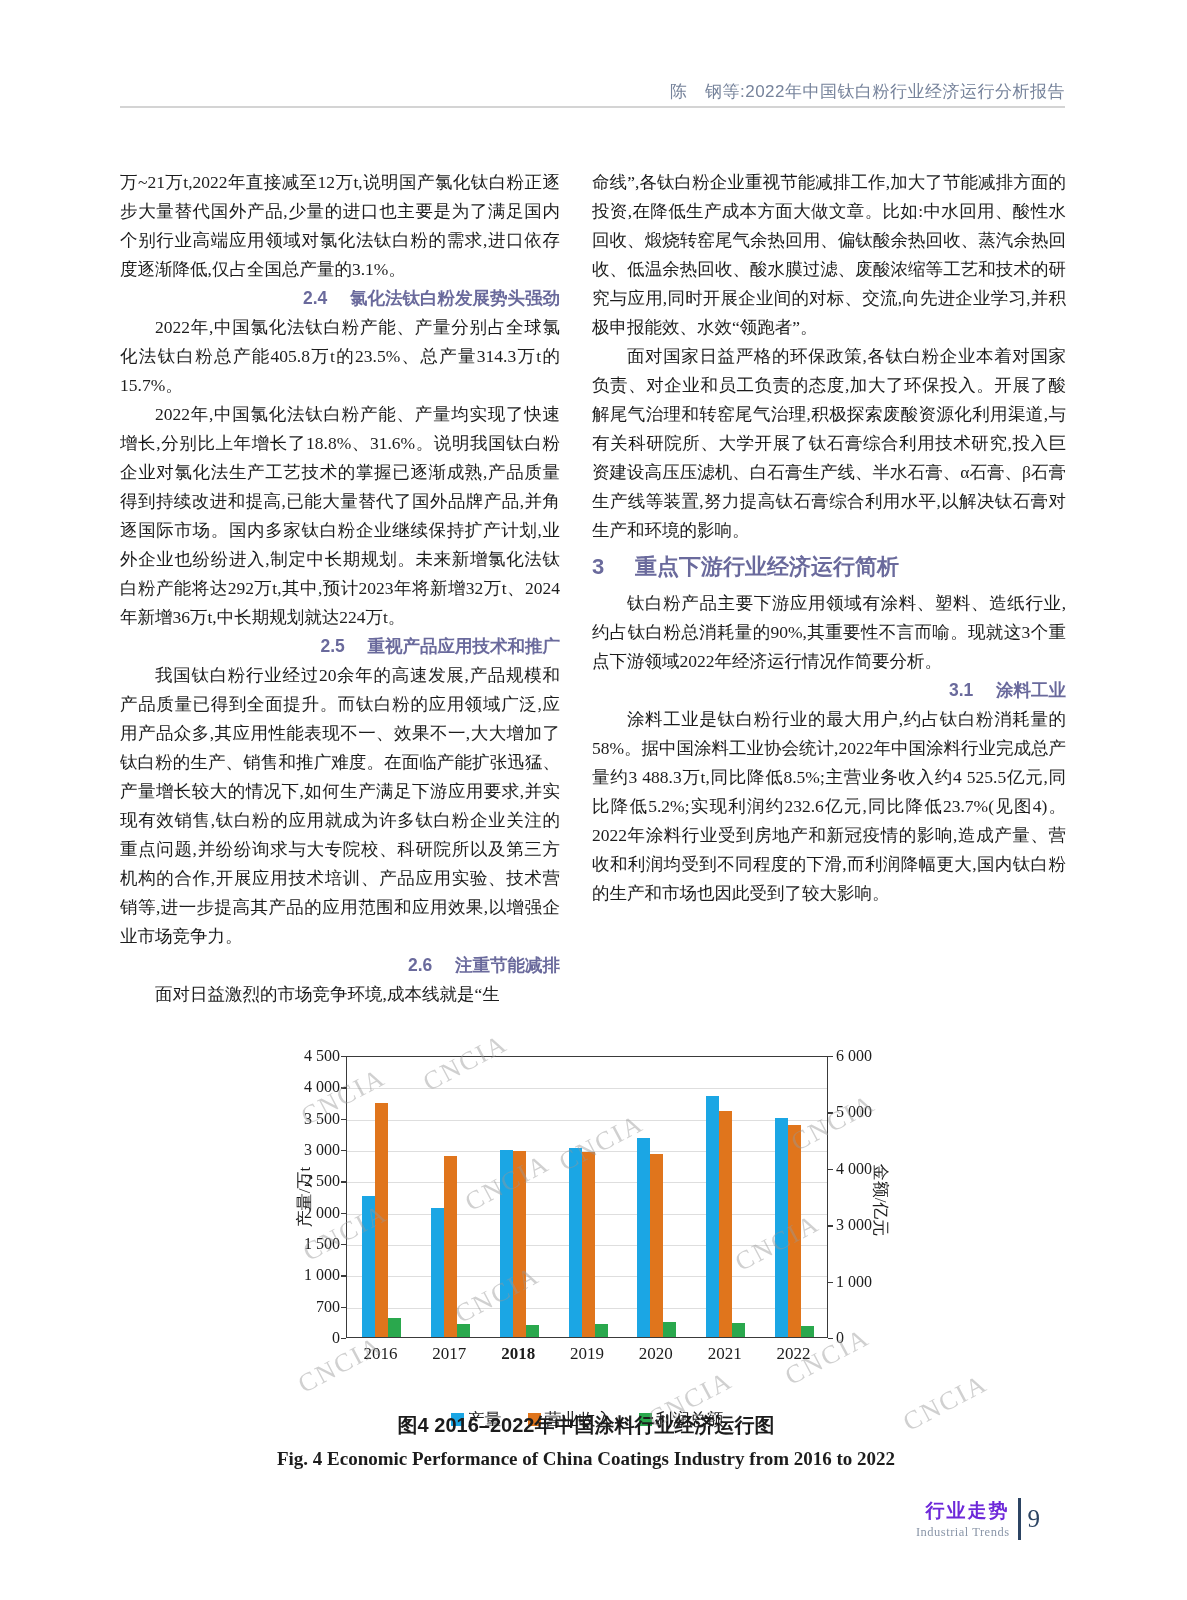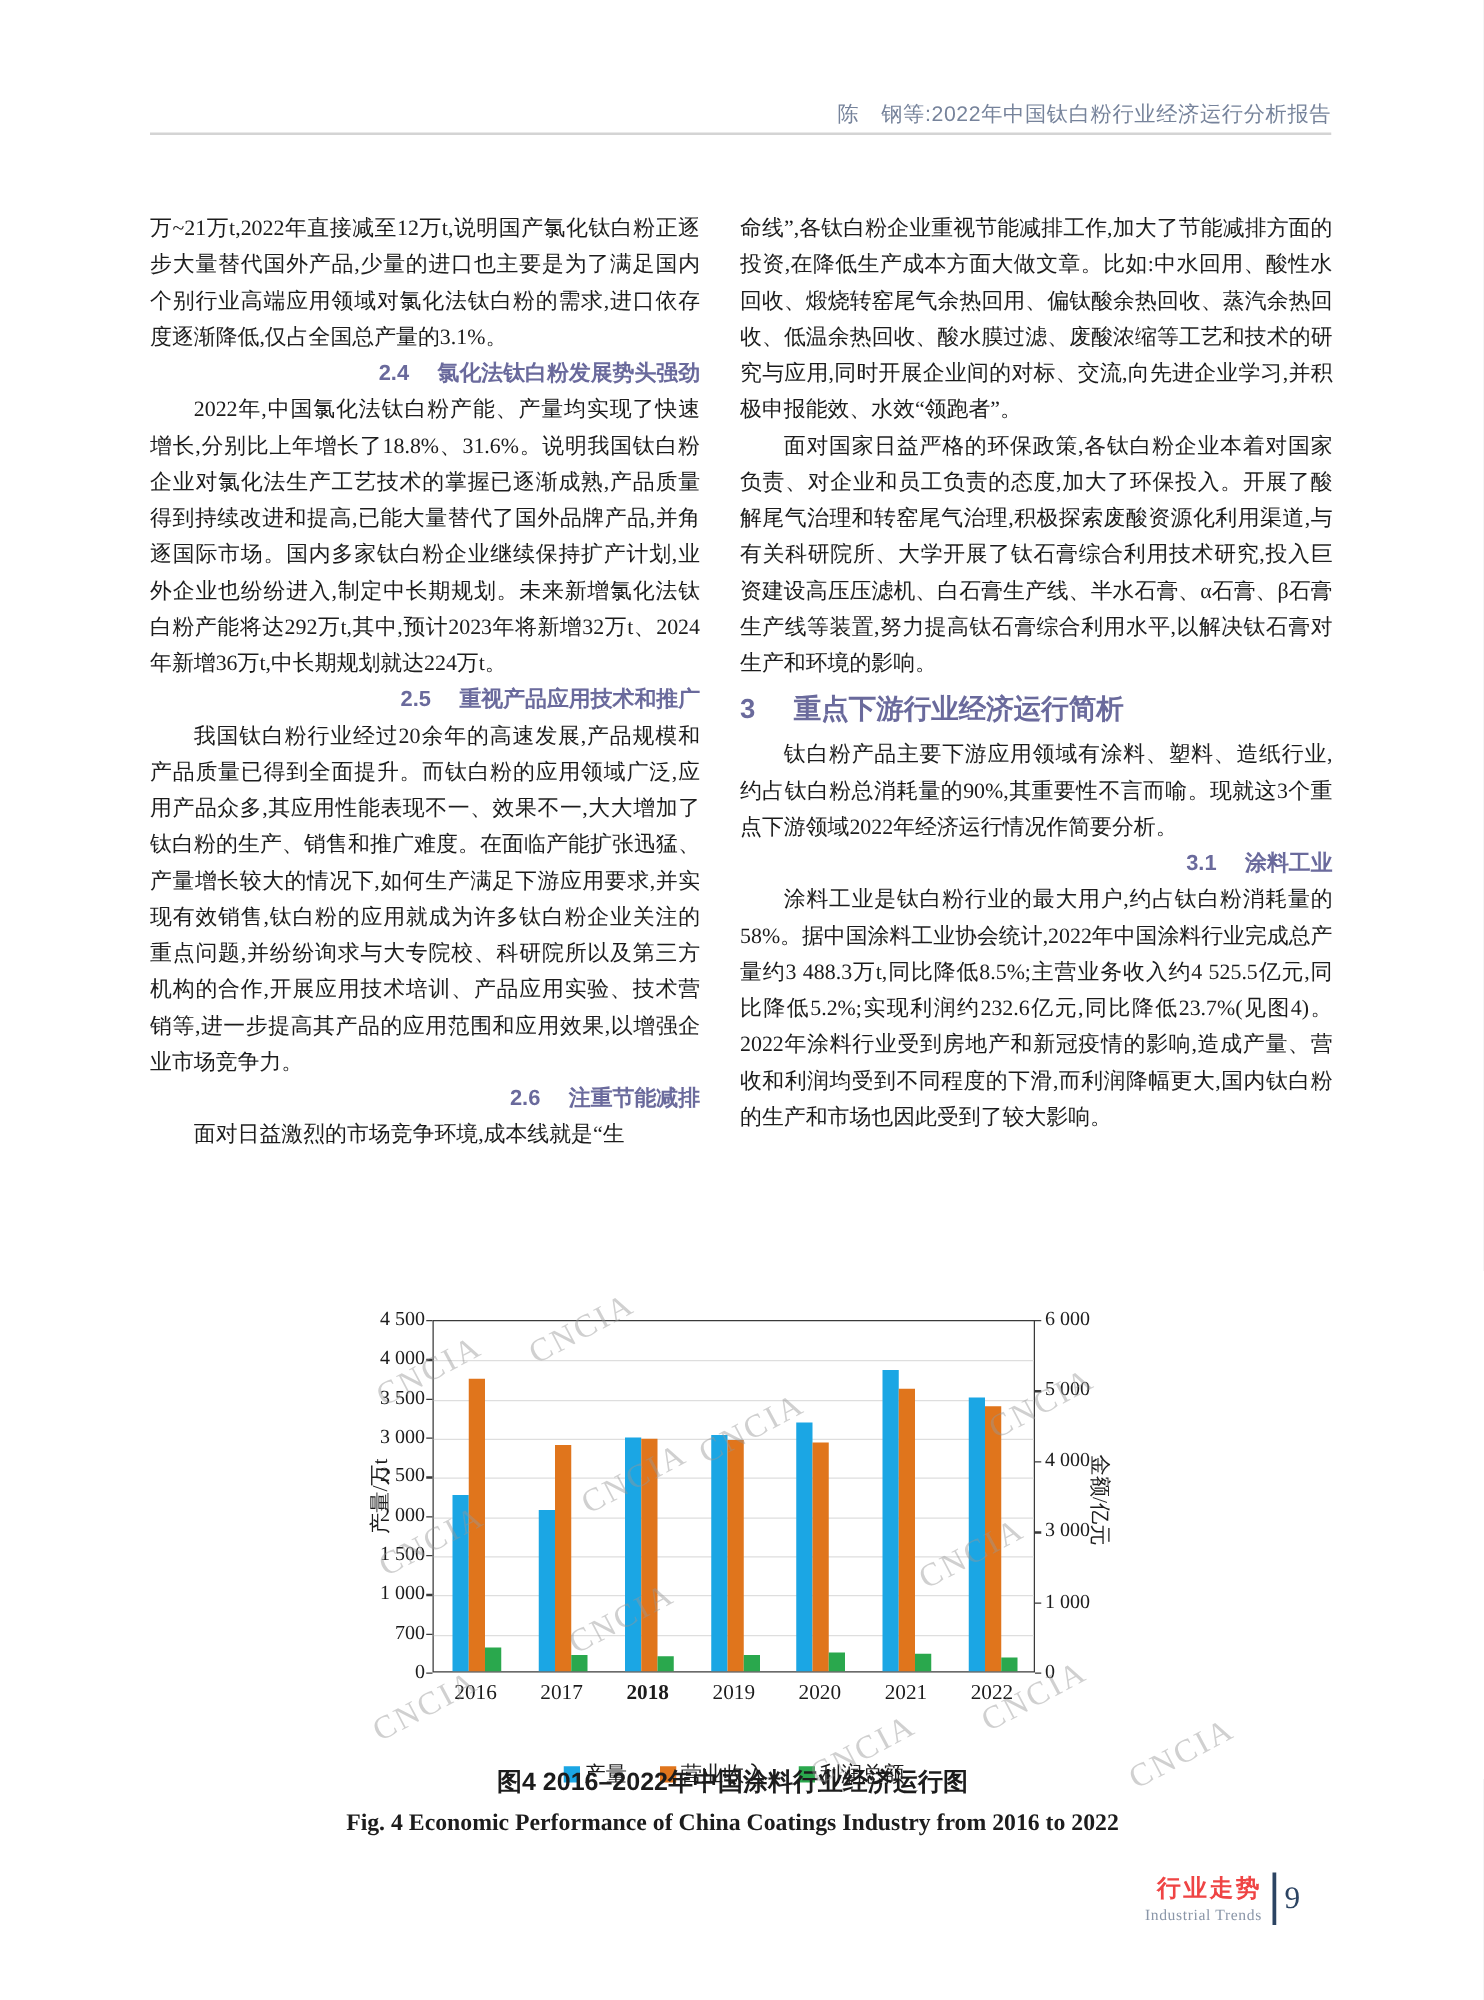--- a/index.html
+++ b/index.html
@@ -42,36 +42,37 @@
       font-family:"Liberation Sans","DejaVu Sans",sans-serif;}
   .caption-en{position:absolute;top:410px;left:-160px;width:932px;text-align:center;font-size:19px;font-weight:bold;
       font-family:"Liberation Serif","DejaVu Serif",serif;}
   
   .wm{position:absolute;font-size:26px;color:rgba(150,150,150,.45);transform:rotate(-28deg);
       font-family:"Liberation Serif","DejaVu Serif",serif;letter-spacing:2px;pointer-events:none;}
   
   .footer{position:absolute;right:147px;top:1498px;display:flex;align-items:center;}
   .footer-text{text-align:right;margin-right:8px;}
   .footer-zh{font-family:"Liberation Sans","DejaVu Sans",sans-serif;font-weight:bold;font-size:19px;
-      color:#ef4444;letter-spacing:2px;}
+      color:#6d28d9;letter-spacing:2px;}
   .footer-en{font-size:12.5px;color:#8a96a8;letter-spacing:.5px;margin-top:1px;}
   .footer-bar{width:3px;height:42px;background:#2c4463;margin-right:7px;}
   .footer-page{font-size:25px;color:#2c4463;}
 </style>
 </head>
 <body>
 
 <div class="page">
 
   <div class="running-head" style="color:#76839b;">陈　钢等:2022年中国钛白粉行业经济运行分析报告</div>
   <div class="head-rule"></div>
 
   <div class="col col-left" id="col-left">
       <p class="">万~21万t,2022年直接减至12万t,说明国产氯化钛白粉正逐步大量替代国外产品,少量的进口也主要是为了满足国内个别行业高端应用领域对氯化法钛白粉的需求,进口依存度逐渐降低,仅占全国总产量的3.1%。</p>
       <div class="h2"><span class="num">2.4</span><span>氯化法钛白粉发展势头强劲</span></div>
+      <p class="indent">2022年,中国氯化法钛白粉产能、产量分别占全球氯化法钛白粉总产能405.8万t的23.5%、总产量314.3万t的15.7%。</p>
       <p class="indent">2022年,中国氯化法钛白粉产能、产量均实现了快速增长,分别比上年增长了18.8%、31.6%。说明我国钛白粉企业对氯化法生产工艺技术的掌握已逐渐成熟,产品质量得到持续改进和提高,已能大量替代了国外品牌产品,并角逐国际市场。国内多家钛白粉企业继续保持扩产计划,业外企业也纷纷进入,制定中长期规划。未来新增氯化法钛白粉产能将达292万t,其中,预计2023年将新增32万t、2024年新增36万t,中长期规划就达224万t。</p>
       <div class="h2"><span class="num">2.5</span><span>重视产品应用技术和推广</span></div>
       <p class="indent">我国钛白粉行业经过20余年的高速发展,产品规模和产品质量已得到全面提升。而钛白粉的应用领域广泛,应用产品众多,其应用性能表现不一、效果不一,大大增加了钛白粉的生产、销售和推广难度。在面临产能扩张迅猛、产量增长较大的情况下,如何生产满足下游应用要求,并实现有效销售,钛白粉的应用就成为许多钛白粉企业关注的重点问题,并纷纷询求与大专院校、科研院所以及第三方机构的合作,开展应用技术培训、产品应用实验、技术营销等,进一步提高其产品的应用范围和应用效果,以增强企业市场竞争力。</p>
       <div class="h2"><span class="num">2.6</span><span>注重节能减排</span></div>
       <p class="indent">面对日益激烈的市场竞争环境,成本线就是“生</p>
     </div>
   <div class="col col-right" id="col-right">
       <p class="">命线”,各钛白粉企业重视节能减排工作,加大了节能减排方面的投资,在降低生产成本方面大做文章。比如:中水回用、酸性水回收、煅烧转窑尾气余热回用、偏钛酸余热回收、蒸汽余热回收、低温余热回收、酸水膜过滤、废酸浓缩等工艺和技术的研究与应用,同时开展企业间的对标、交流,向先进企业学习,并积极申报能效、水效“领跑者”。</p>
       <p class="indent">面对国家日益严格的环保政策,各钛白粉企业本着对国家负责、对企业和员工负责的态度,加大了环保投入。开展了酸解尾气治理和转窑尾气治理,积极探索废酸资源化利用渠道,与有关科研院所、大学开展了钛石膏综合利用技术研究,投入巨资建设高压压滤机、白石膏生产线、半水石膏、α石膏、β石膏生产线等装置,努力提高钛石膏综合利用水平,以解决钛石膏对生产和环境的影响。</p>
       <div class="h1"><span class="num">3</span><span>重点下游行业经济运行简析</span></div>

